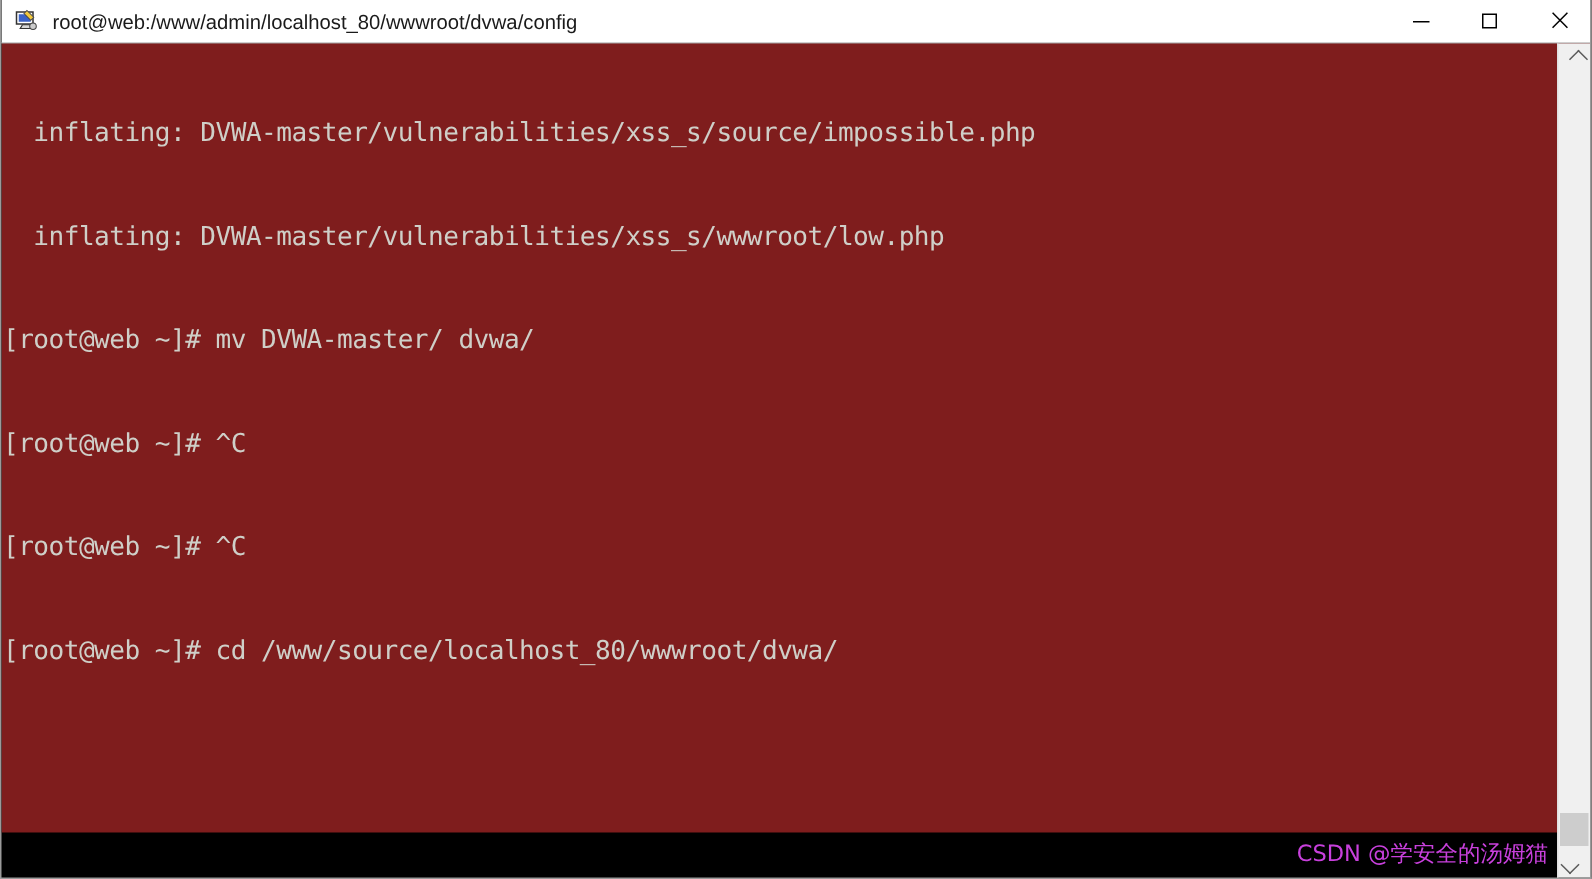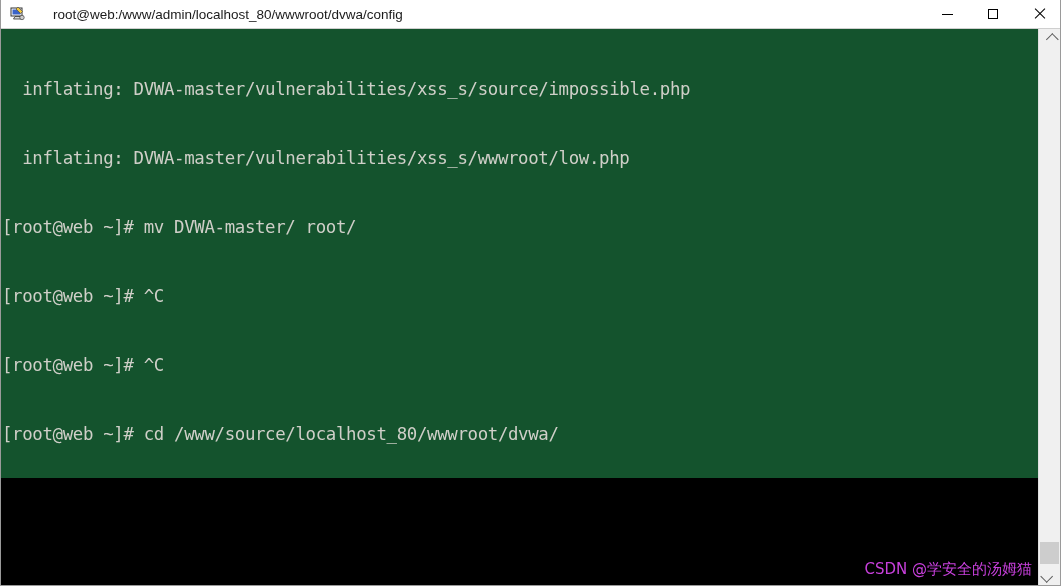--- a/index.html
+++ b/index.html
@@ -29,21 +29,20 @@
   #titlebar {
     position: absolute;
     left: 0; top: 0;
     width: 1061px;
     height: 29px;
     background: #ffffff;
     border-bottom: 1px solid #cfcfcf;
     display: flex;
     align-items: center;
     box-sizing: border-box;
-    gap: 18px;
   }
   #title-icon {
     width: 18px;
     height: 18px;
     margin-left: 8px;
     margin-right: 8px;
     flex: none;
     position: relative;
   }
   #title-text {
@@ -84,22 +83,22 @@
   }
   .glyph-close:before { transform: rotate(45deg); }
   .glyph-close:after  { transform: rotate(-45deg); }
 
   
   #term-wrap {
     position: absolute;
     left: 0;
     top: 29px;
     width: 1061px;
-    height: 449px;
-    background: #14532d;
+    height: 526px;
+    background: #7f1d1d;
     overflow: hidden;
   }
   #term {
     position: absolute;
     left: 0;
     top: 0;
     padding: 3px 0 0 1px;
     font-family: "DejaVu Sans Mono", "Liberation Mono", monospace;
     font-size: 17.4px;
     line-height: 23px;
@@ -186,21 +185,21 @@
       <div class="winbtn">
           <span class="glyph-close"></span>
         </div>
     </div>
   </div>
 
   <div id="term-wrap">
     <div id="term">
       <div class="ln">  inflating: DVWA-master/vulnerabilities/xss_s/source/impossible.php</div>
       <div class="ln">  inflating: DVWA-master/vulnerabilities/xss_s/wwwroot/low.php</div>
-      <div class="ln">[root@web ~]# mv DVWA-master/ root/</div>
+      <div class="ln">[root@web ~]# mv DVWA-master/ dvwa/</div>
       <div class="ln">[root@web ~]# ^C</div>
       <div class="ln">[root@web ~]# ^C</div>
       <div class="ln">[root@web ~]# cd /www/source/localhost_80/wwwroot/dvwa/</div>
       
 
       
 
       
       
       

